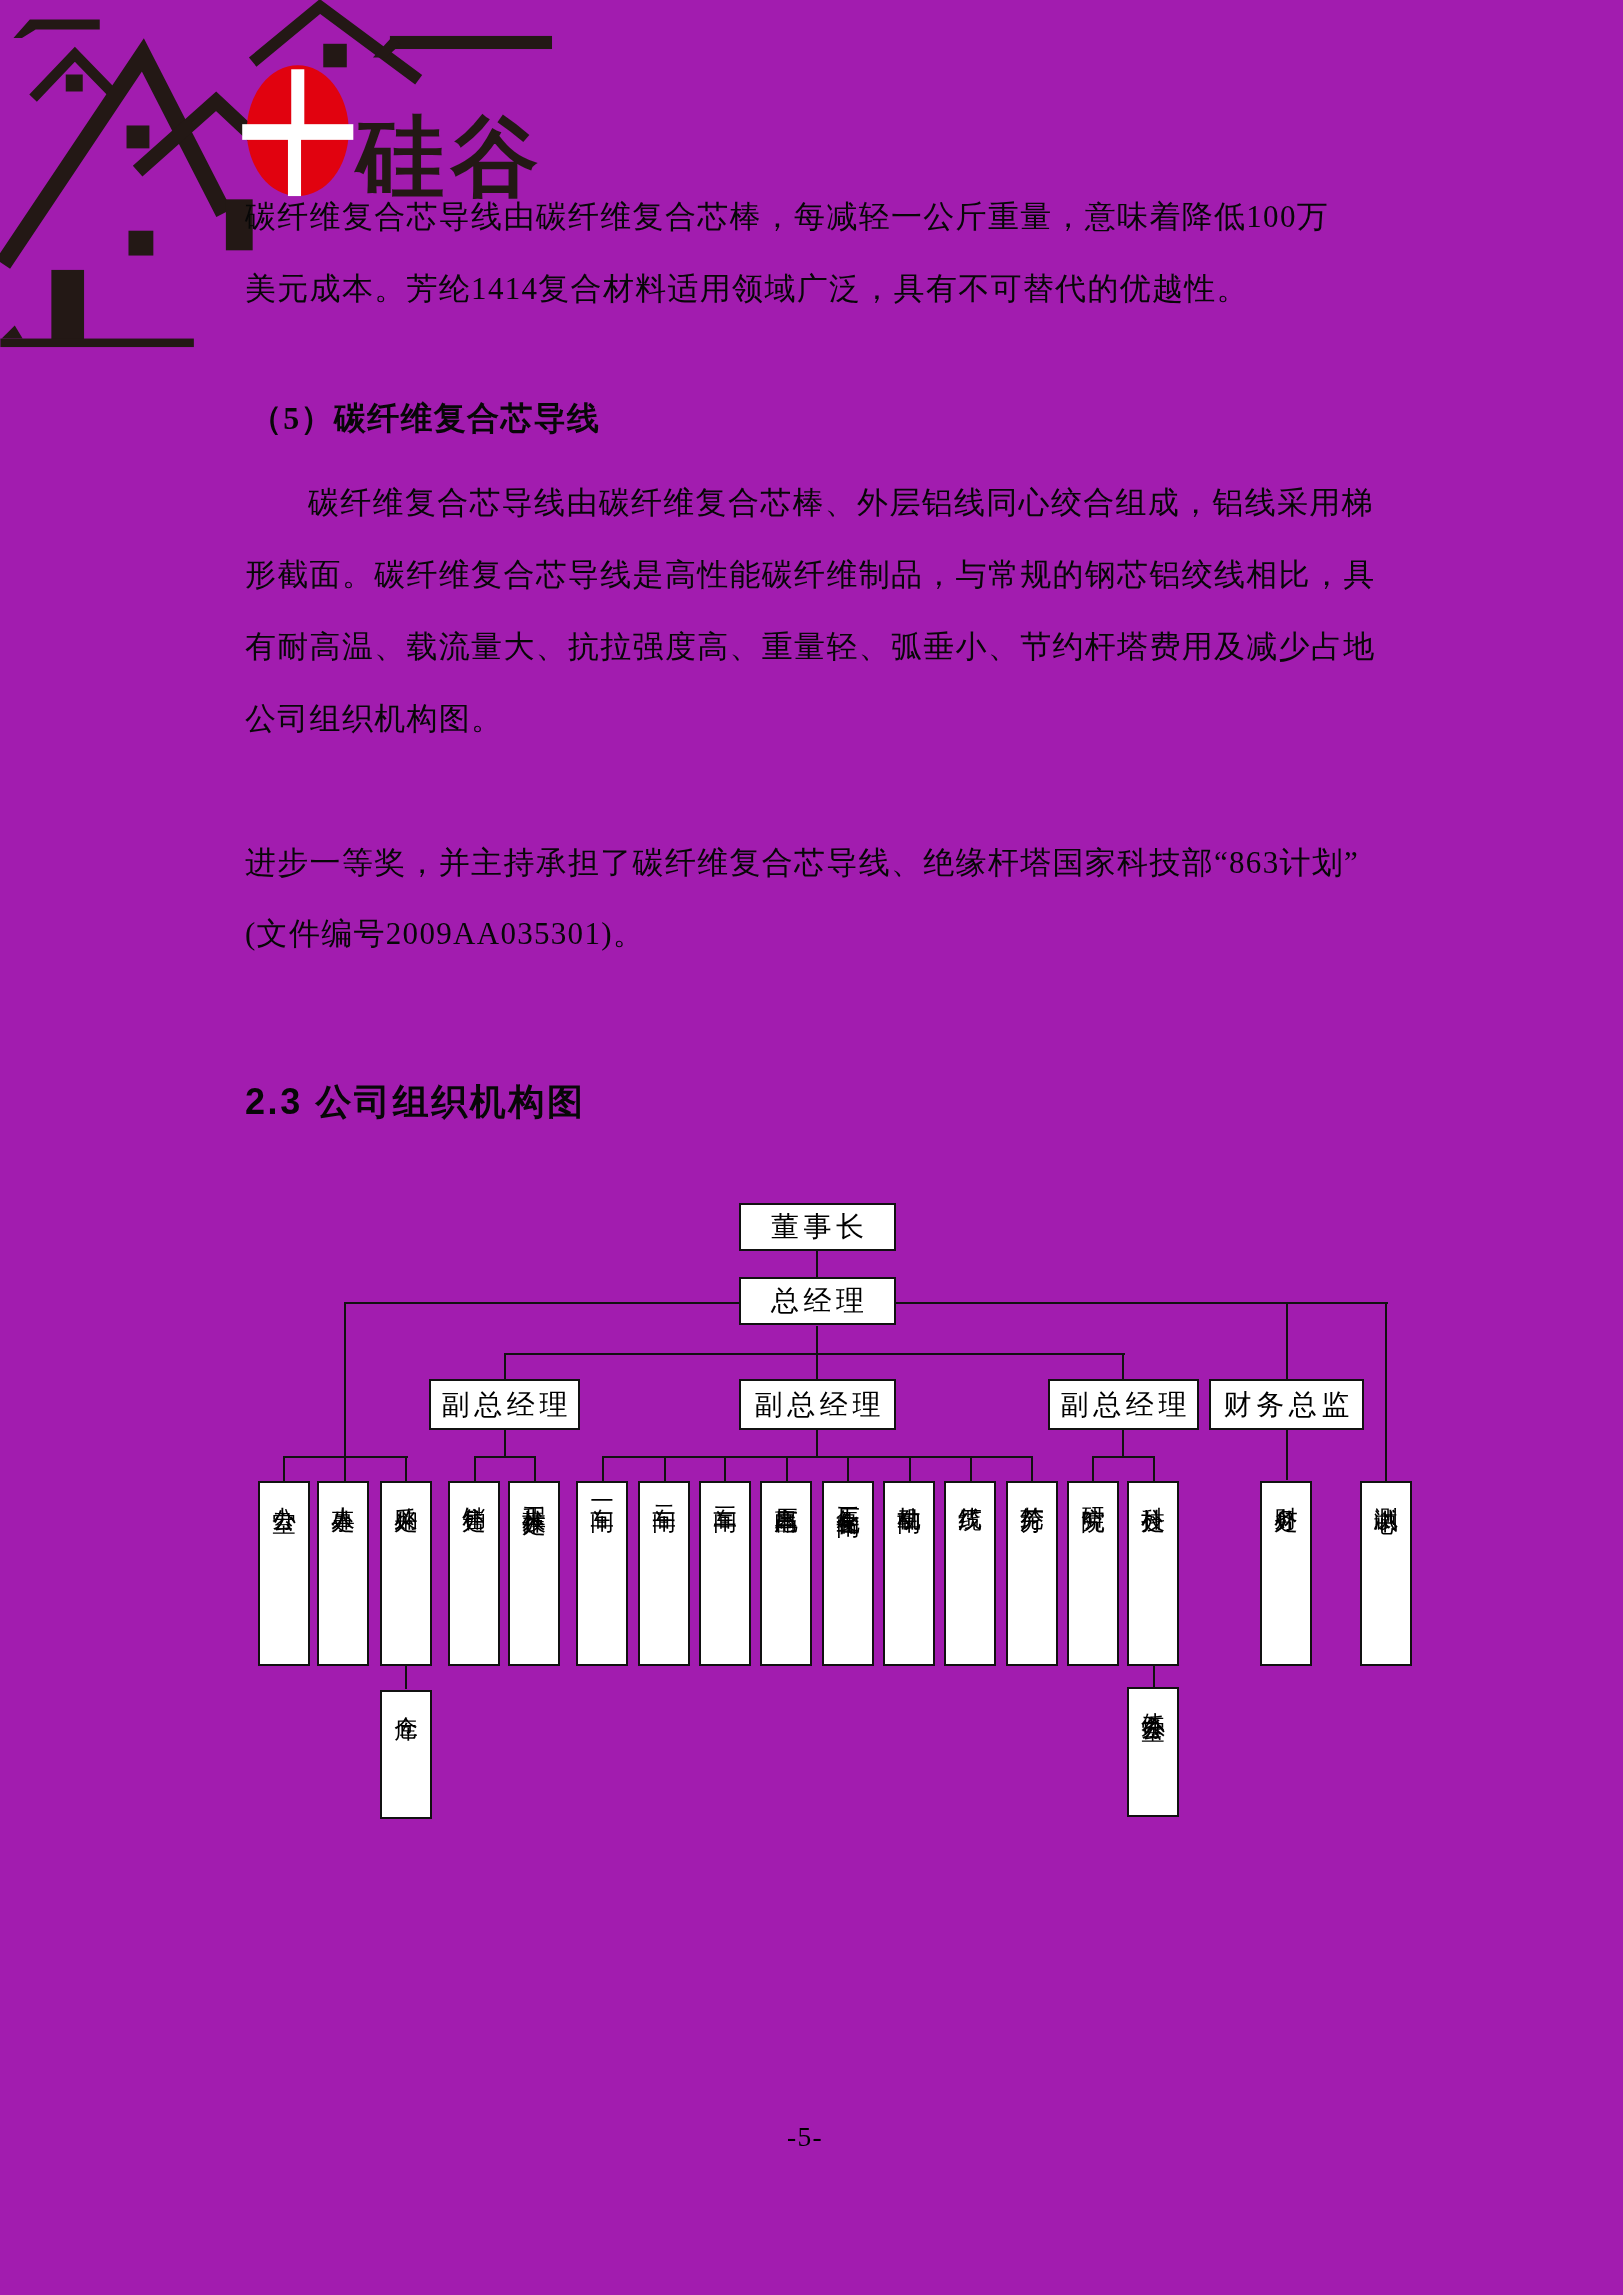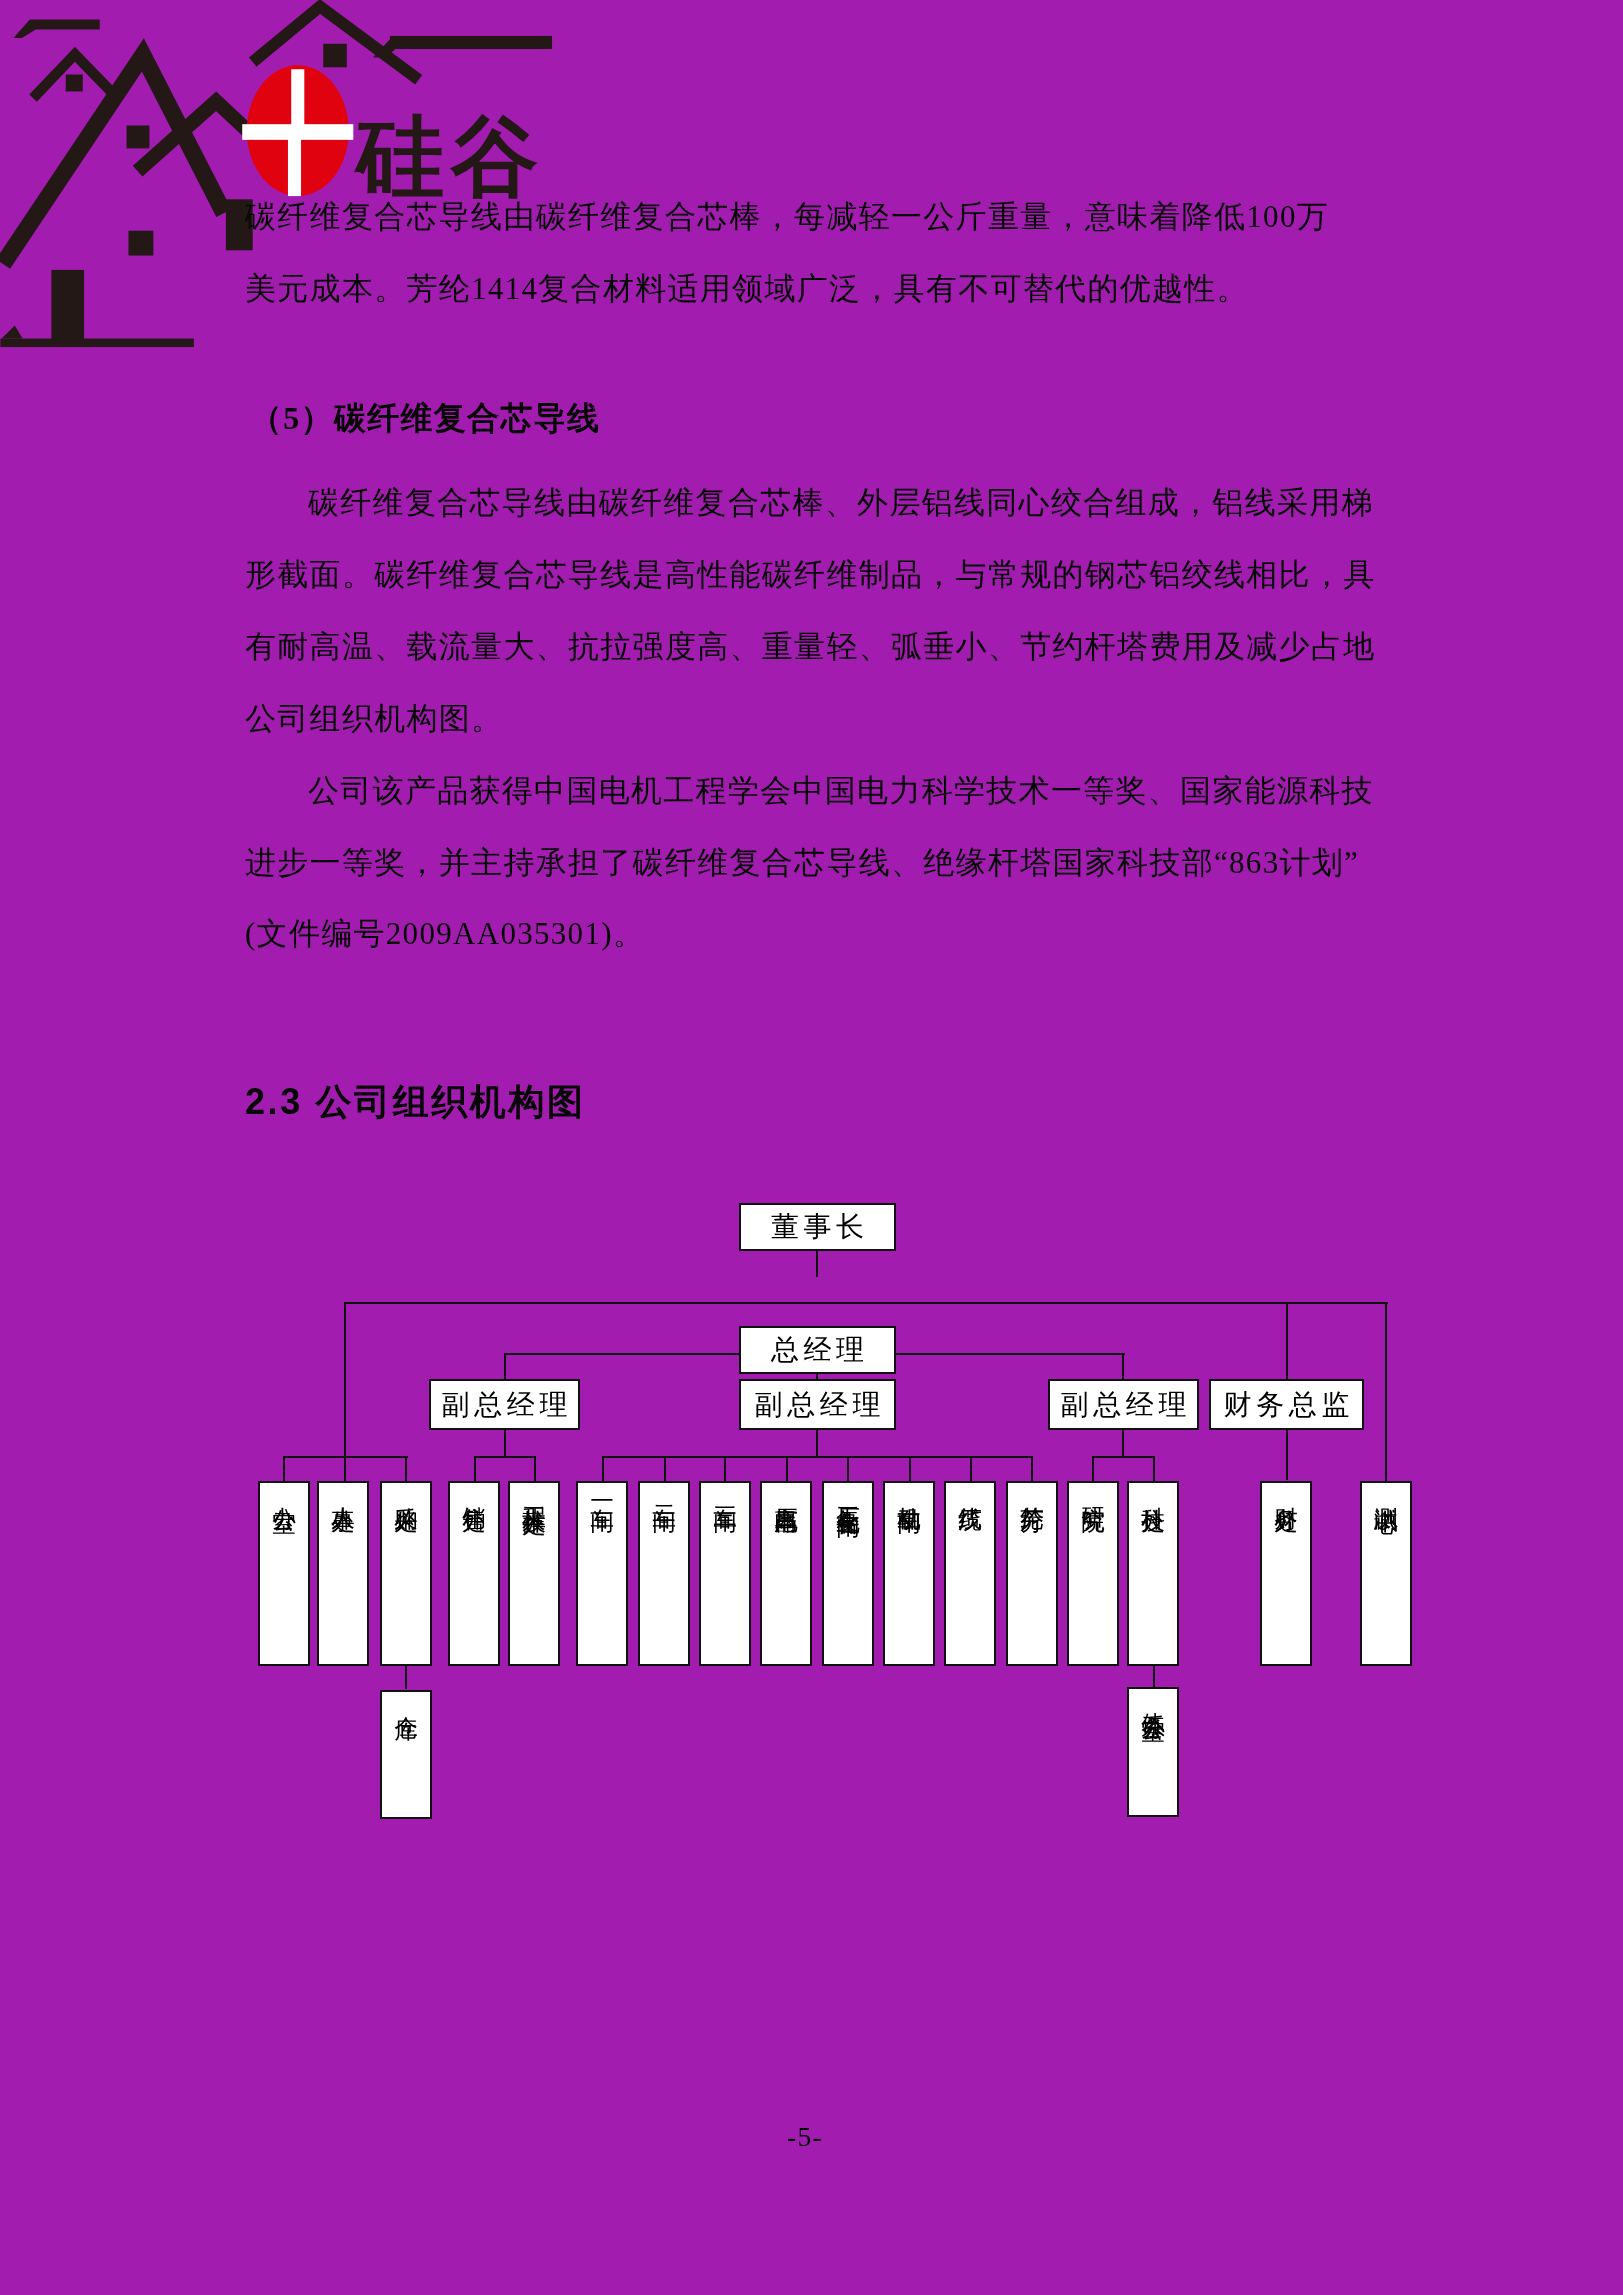--- a/index.html
+++ b/index.html
@@ -83,21 +83,20 @@
   <div class="textline" style="left:245px; top:196px;">碳纤维复合芯导线由碳纤维复合芯棒，每减轻一公斤重量，意味着降低100万</div>
   <div class="textline" style="left:245px; top:268px;">美元成本。芳纶1414复合材料适用领域广泛，具有不可替代的优越性。</div>
 
   <div class="textline h1line" style="left:250px; top:397px;">（5）碳纤维复合芯导线</div>
 
   <div class="textline" style="left:245px; top:554px;">形截面。碳纤维复合芯导线是高性能碳纤维制品，与常规的钢芯铝绞线相比，具</div>
   <div class="textline" style="left:308px; top:482px;">碳纤维复合芯导线由碳纤维复合芯棒、外层铝线同心绞合组成，铝线采用梯</div>
   <div class="textline" style="left:245px; top:626px;">有耐高温、载流量大、抗拉强度高、重量轻、弧垂小、节约杆塔费用及减少占地</div>
   <div class="textline" style="left:245px; top:698px;">公司组织机构图。</div>
 
-  <div class="textline" style="left:308px; top:770px;">公司该产品获得中国电机工程学会中国电力科学技术一等奖、国家能源科技</div>
   <div class="textline" style="left:245px; top:842px;">进步一等奖，并主持承担了碳纤维复合芯导线、绝缘杆塔国家科技部“863计划”</div>
   <div class="textline" style="left:245px; top:913px;">(文件编号2009AA035301)。</div>
 
   <div class="textline h2line" style="left:245px; top:1078px;">2.3 公司组织机构图</div>
 
   <div id="org-chart">
       <div class="cline" style="left: 816px; top: 1251px; width: 2px; height: 26px;"></div>
       <div class="cline" style="left: 344px; top: 1302px; width: 1044px; height: 2px;"></div>
       <div class="cline" style="left: 344px; top: 1302px; width: 2px; height: 179px;"></div>
       <div class="cline" style="left: 1385px; top: 1302px; width: 2px; height: 179px;"></div>
@@ -125,21 +124,21 @@
       <div class="cline" style="left: 970px; top: 1456px; width: 2px; height: 25px;"></div>
       <div class="cline" style="left: 1031px; top: 1456px; width: 2px; height: 25px;"></div>
       <div class="cline" style="left: 1122px; top: 1430px; width: 2px; height: 25.5px;"></div>
       <div class="cline" style="left: 1092px; top: 1456px; width: 63px; height: 2px;"></div>
       <div class="cline" style="left: 1092px; top: 1456px; width: 2px; height: 25px;"></div>
       <div class="cline" style="left: 1153px; top: 1456px; width: 2px; height: 25px;"></div>
       <div class="cline" style="left: 1286px; top: 1430px; width: 2px; height: 50px;"></div>
       <div class="cline" style="left: 405px; top: 1665px; width: 2px; height: 24px;"></div>
       <div class="cline" style="left: 1153px; top: 1665px; width: 2px; height: 21.6px;"></div>
       <div class="obox hbox" style="left: 739px; top: 1203px; width: 157px; height: 48px;">董事长</div>
-      <div class="obox hbox" style="left: 739px; top: 1326px; width: 157px; height: 48px;">总经理</div>
+      <div class="obox hbox" style="left: 739px; top: 1277px; width: 157px; height: 48px;">总经理</div>
       <div class="obox hbox" style="left: 429px; top: 1379px; width: 151px; height: 51px;">副总经理</div>
       <div class="obox hbox" style="left: 739px; top: 1379px; width: 157px; height: 51px;">副总经理</div>
       <div class="obox hbox" style="left: 1048px; top: 1379px; width: 151px; height: 51px;">副总经理</div>
       <div class="obox hbox" style="left: 1209px; top: 1379px; width: 155px; height: 51px;">财务总监</div>
       <div class="obox vbox" style="left: 258px; top: 1481px; width: 52px; height: 185px;">办公室</div>
       <div class="obox vbox" style="left: 317px; top: 1481px; width: 52px; height: 185px;">人事处</div>
       <div class="obox vbox" style="left: 380px; top: 1481px; width: 52px; height: 185px;">采购处</div>
       <div class="obox vbox" style="left: 448px; top: 1481px; width: 52px; height: 185px;">销售处</div>
       <div class="obox vbox" style="left: 508px; top: 1481px; width: 52px; height: 185px;">工程技术处</div>
       <div class="obox vbox" style="left: 576px; top: 1481px; width: 52px; height: 185px;">一车间</div>

